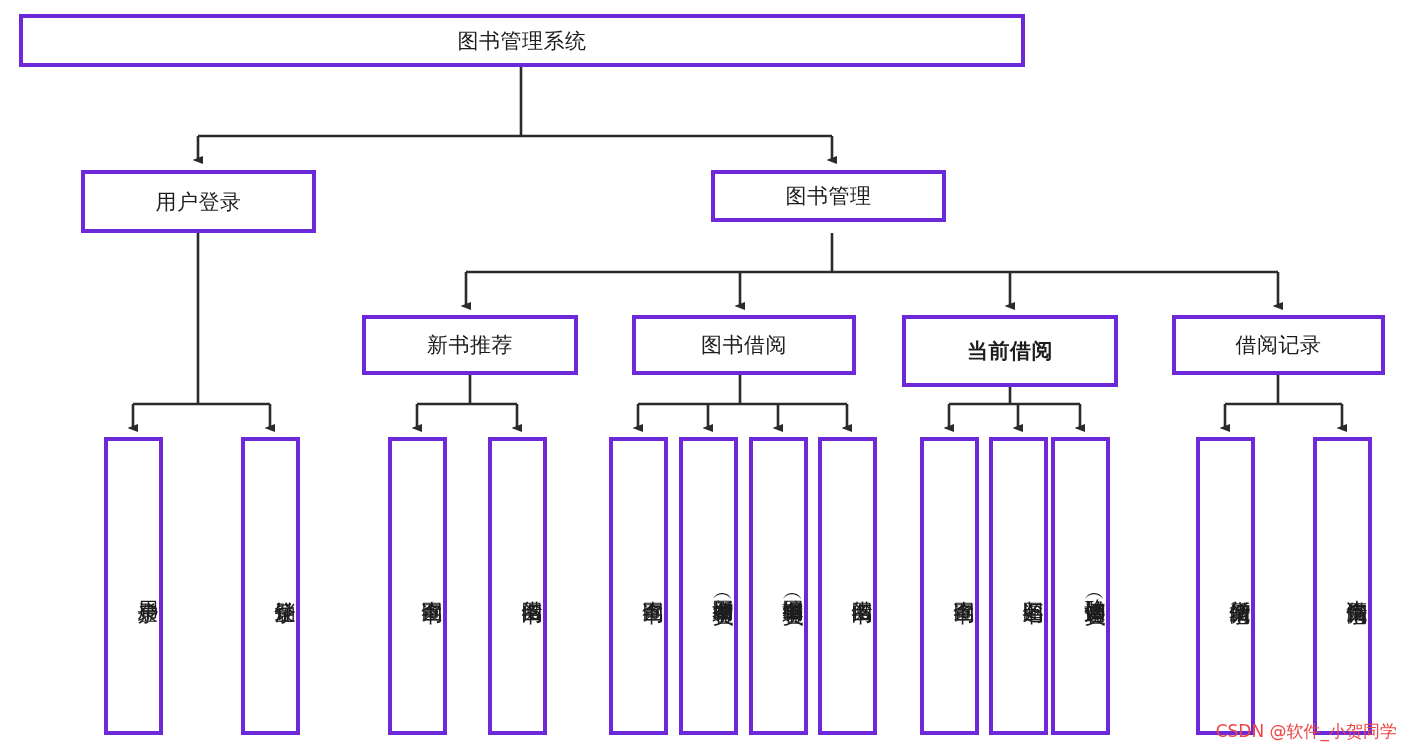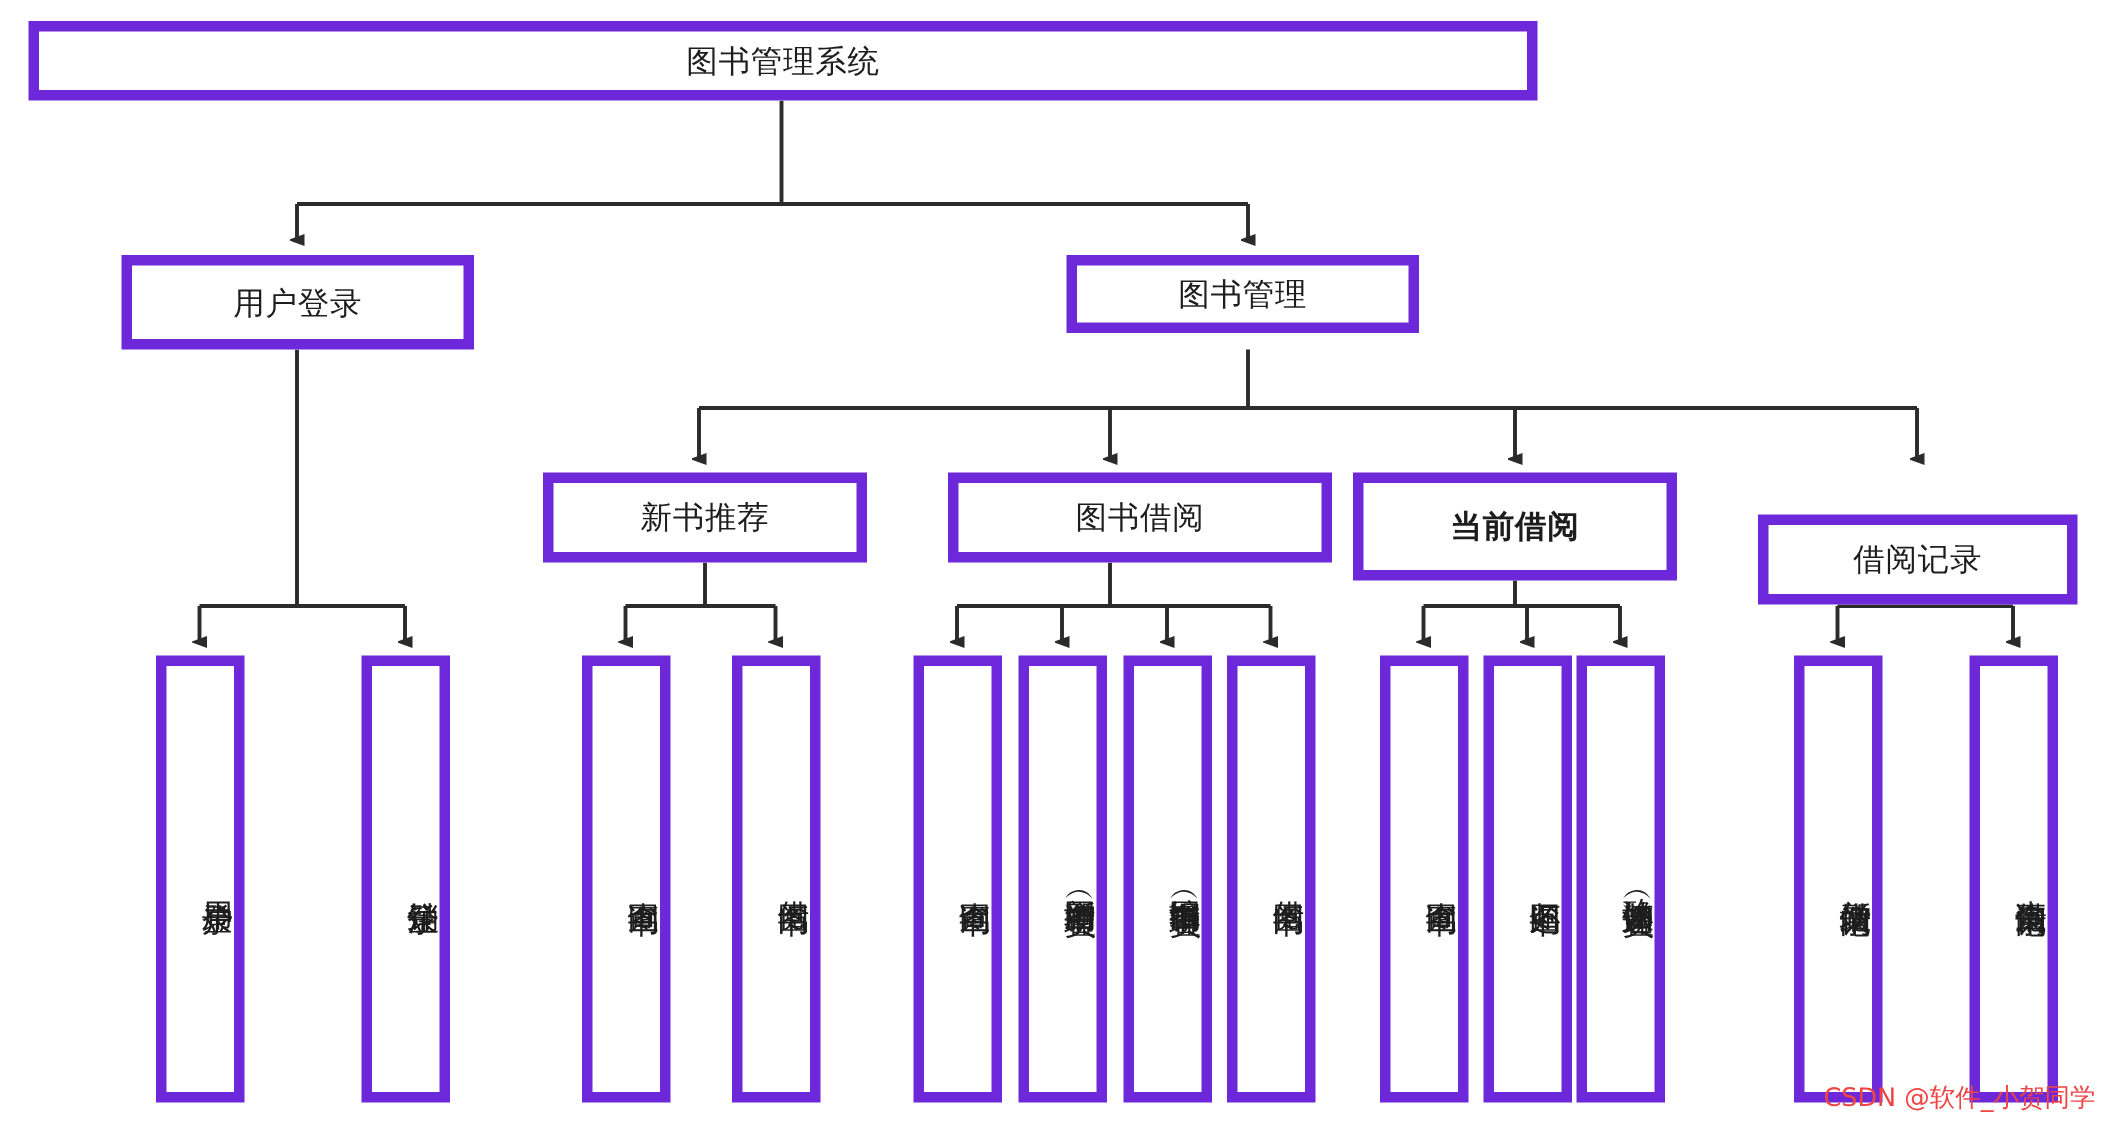--- a/index.html
+++ b/index.html
@@ -21,21 +21,21 @@
     position: absolute;
     left: 0;
     top: 0;
     width: 1405px;
     height: 747px;
     pointer-events: none;
   }
   .node {
     position: absolute;
     box-sizing: border-box;
-    border: 7px solid #6d28d9;
+    border: 4px solid #6d28d9;
     background: #ffffff;
     display: flex;
     align-items: center;
     justify-content: center;
     color: #1d1d1d;
   }
   .node.horiz {
     font-size: 21px;
     letter-spacing: 0.5px;
   }
@@ -126,27 +126,27 @@
   <div class="node horiz" style="left:81px; top:170px; width:235px; height:63px;">
     <span>用户登录</span>
   </div>
   <div class="node horiz" style="left:711px; top:170px; width:235px; height:52px;">
     <span>图书管理</span>
   </div>
 
   <div class="node horiz" style="left:362px; top:315px; width:216px; height:60px;text-align:center;">
     <span>新书推荐</span>
   </div>
-  <div class="node horiz" style="left:632px; top:315px; width:256px; height:60px;text-align:center;">
+  <div class="node horiz" style="left:632px; top:315px; width:224px; height:60px;text-align:center;">
     <span>图书借阅</span>
   </div>
   <div class="node horiz" style="left:902px; top:315px; width:216px; height:72px;font-weight:bold;">
     <span>当前借阅</span>
   </div>
-  <div class="node horiz" style="left:1172px; top:315px; width:213px; height:60px;margin-top:28px;">
+  <div class="node horiz" style="left:1172px; top:315px; width:213px; height:60px;">
     <span>借阅记录</span>
   </div>
 
   <div class="node vert" style="left:104px; top:437px; width:59px; height:298px;">
     <span class="vlabel">用户登录</span>
   </div>
   <div class="node vert" style="left:241px; top:437px; width:59px; height:298px;">
     <span class="vlabel">注销登录</span>
   </div>
 

